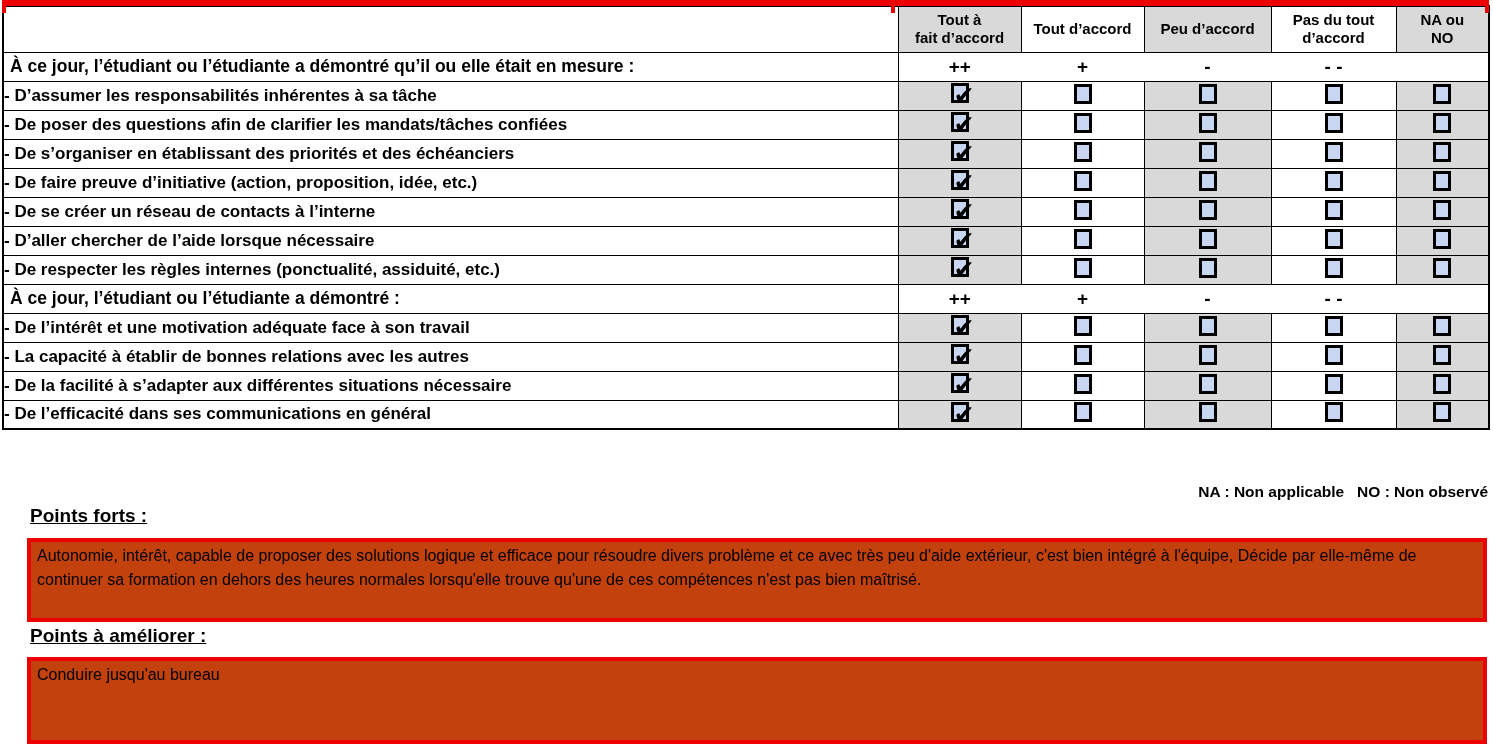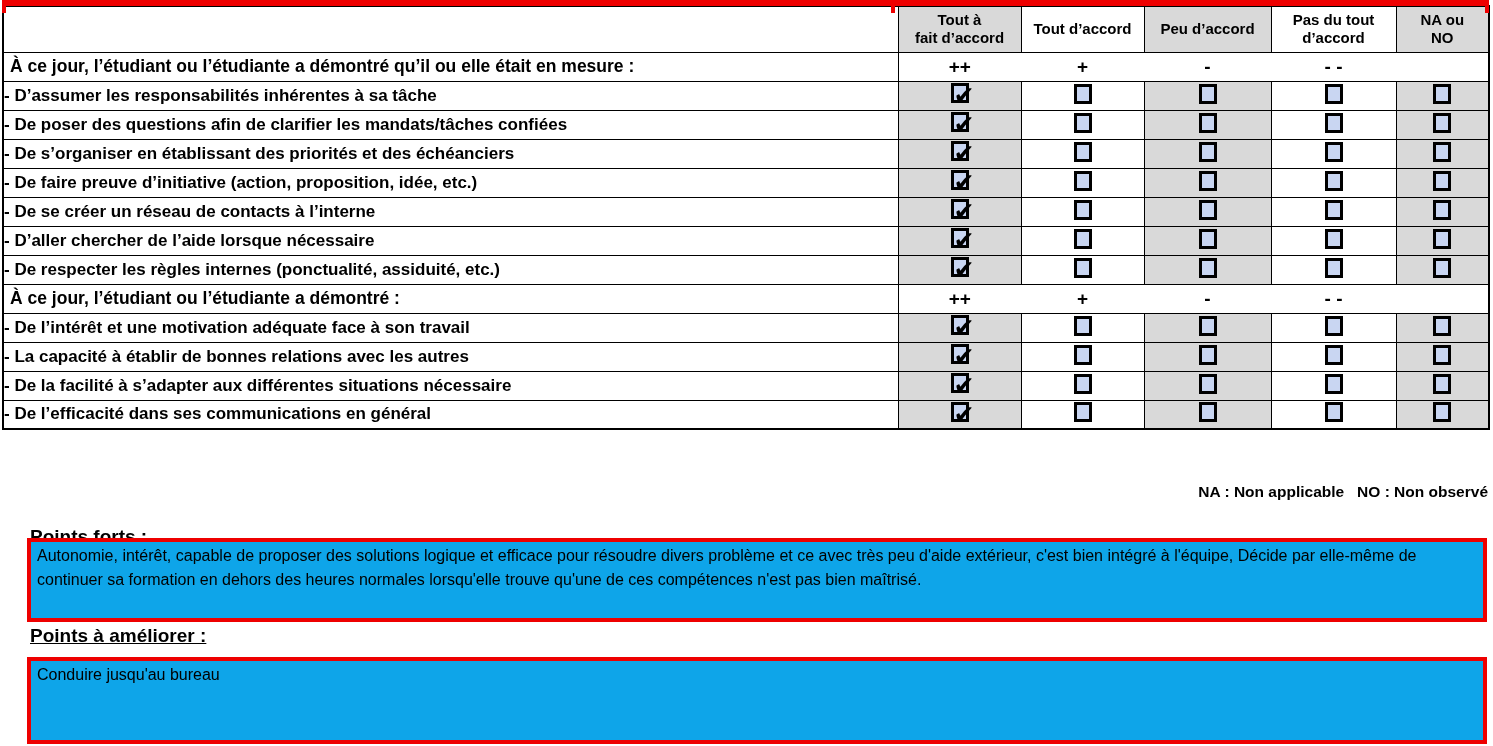--- a/index.html
+++ b/index.html
@@ -26,24 +26,24 @@
   td.labelcol { text-align:left; font-weight:bold; font-size:17px; padding-left:36px;margin-left:44px; }
   td.labelcol .line2 { margin-left:14px; }
   td.cbcell { text-align:center; }
   .cb { display:inline-block; width:18px; height:20px; border:3px solid #000; background:#c9d6f2;
         font-size:24px; line-height:18px; font-weight:bold; text-align:center; color:#000; cursor:pointer; }
   .cb.checked { font-size:25px; }
 
   .legend { position:absolute; left:2px; top:483px; width:1486px; text-align:right; font-weight:bold; font-size:15.5px; white-space:pre; }
 
   .pts-heading { position:absolute; left:30px; font-weight:bold; font-size:19px; text-decoration:underline; }
-  #pf-heading { top:505px;margin-top:21px; }
+  #pf-heading { top:505px; }
   #pa-heading { top:625px; }
 
-  .comment-box { position:absolute; left:27px; width:1460px; border:4px solid #ee0000; background:#0ea5e9;
+  .comment-box { position:absolute; left:27px; width:1460px; border:4px solid #ee0000; background:#c2410c;
                  font-size:16px; line-height:1.5; padding:2px 6px; font-weight:normal; }
   #pf-box { top:538px; height:84px; }
   #pa-box { top:657px; height:87px; }
 </style>
 </head>
 <body>
 
 <div id="page">
 
   <div class="red-bar"></div>

